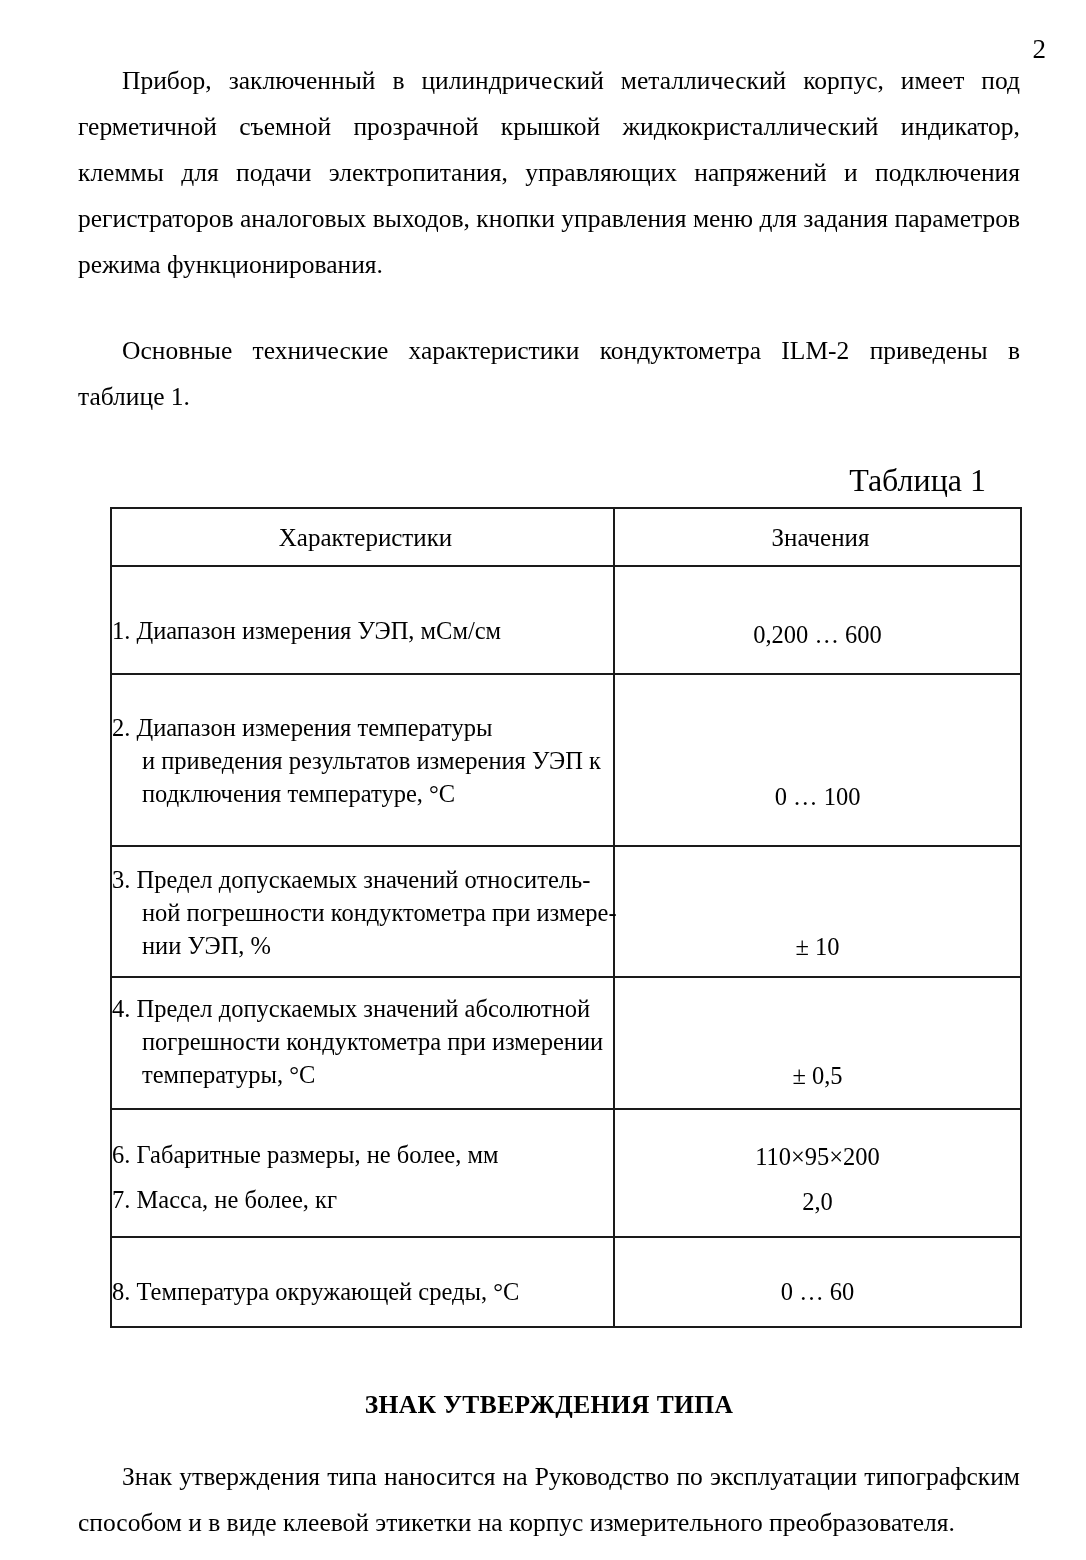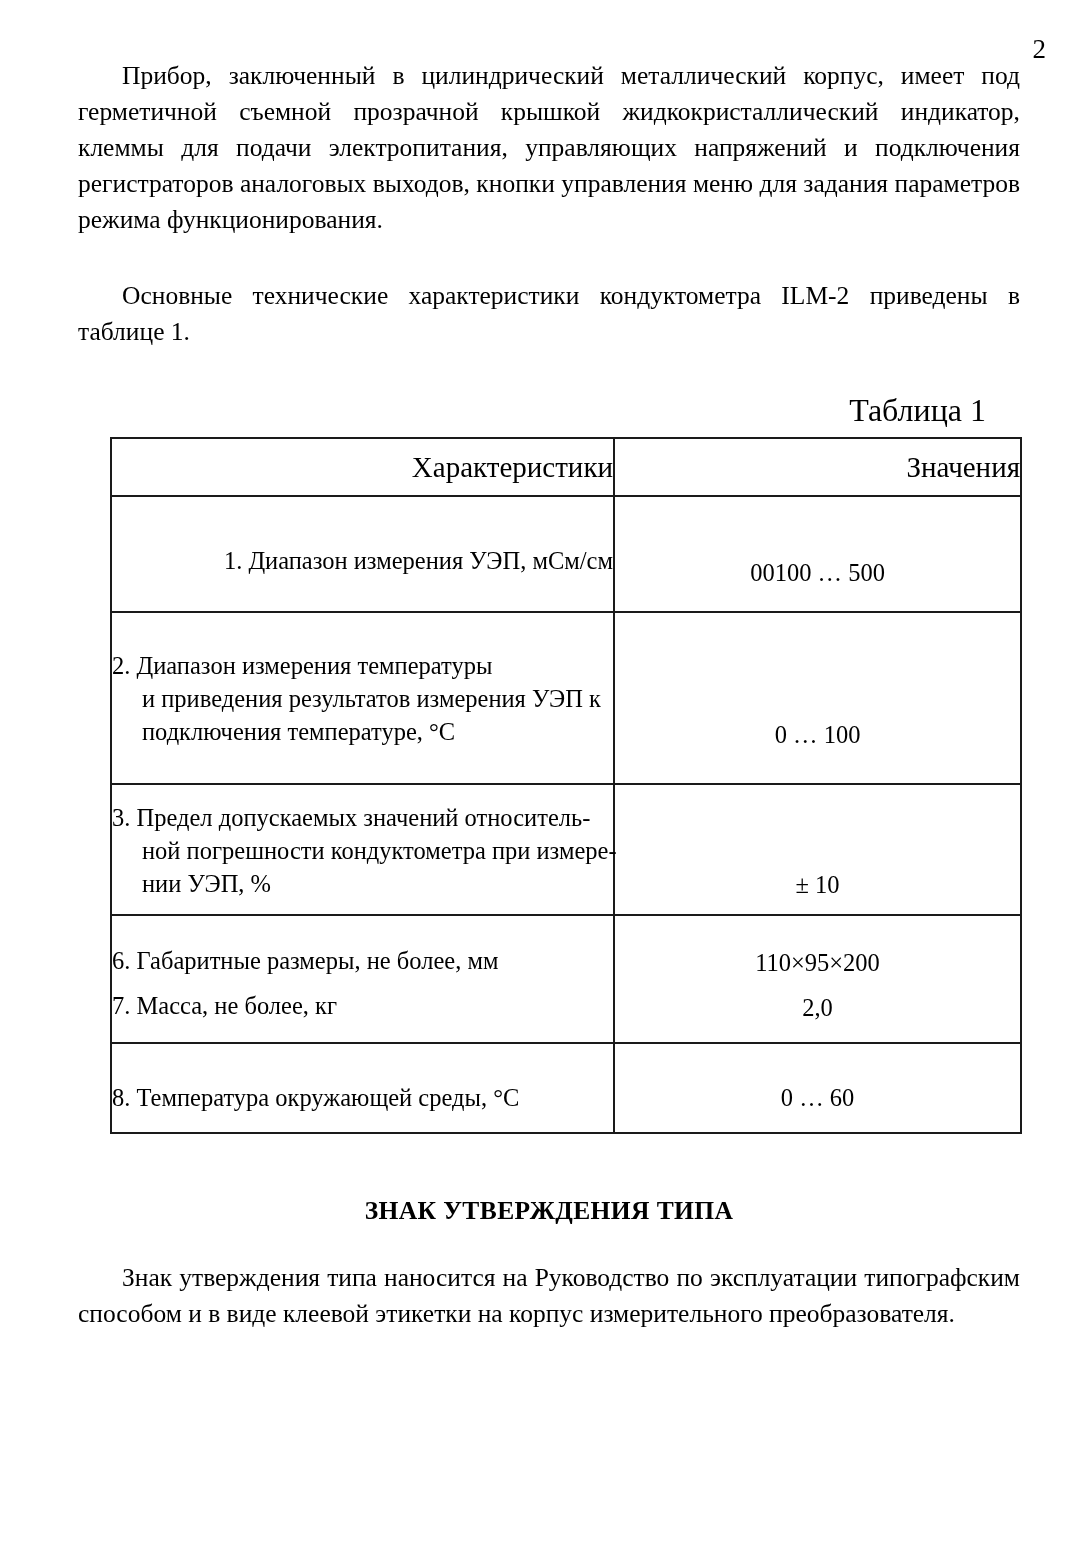--- a/index.html
+++ b/index.html
@@ -30,21 +30,21 @@
     top: 36px;
     right: 40px;
     font-size: 27px;
     line-height: 1;
   }
 
   
   .body-para {
     margin: 0;
     font-size: 25.5px;
-    line-height: 36px;
+    line-height: 46px;
     text-align: justify;
     text-justify: inter-word;
   }
   .body-para.indent {
     text-indent: 44px;
   }
 
   .intro-para {
     padding-top: 58px;
   }
@@ -85,40 +85,40 @@
     vertical-align: bottom;
     font-weight: normal;
     font-size: 24.5px;
     line-height: 33px;
   }
   .col-char { width: 503px; }
   .col-val  { width: 407px; }
 
   .spec-table thead td {
     height: 56px;
-    text-align: right;
+    text-align: center;
     vertical-align: middle;
-    font-size: 29px;
+    font-size: 25px;
     padding-left: 6px;
   }
 
   .cell-char {
     padding: 0 10px 0 14px;
   }
   .cell-val {
     text-align: center;
     padding: 0 8px 0 8px;
   }
   .ln { display: block; white-space: nowrap; }
   .ln.i1 { padding-left: 30px; }
   .ln.i2 { padding-left: 44px; }
 
   
   .r1 td { height: 80px; }
-  .r1 .cell-char { padding-bottom: 34px; text-align: right; }
+  .r1 .cell-char { padding-bottom: 26px; }
   .r1 .cell-val  { padding-bottom: 22px; }
 
   .r2 td { height: 135px; }
   .r2 .cell-char { padding-bottom: 35px; }
   .r2 .cell-val  { padding-bottom: 32px; border-radius: 17px; }
 
   .r3 td { height: 115px; }
   .r3 .cell-char { padding-bottom: 14px; }
   .r3 .cell-val  { padding-bottom: 13px; }
 
@@ -168,21 +168,21 @@
         <td>Значения</td>
       </tr>
     </thead>
     <tbody>
 
       <tr class="r1">
         <td class="cell-char">
           <span class="ln">1.   Диапазон измерения УЭП,  мСм/см</span>
         </td>
         <td class="cell-val">
-          <span class="ln">00100 … 500</span>
+          <span class="ln">0,200 … 600</span>
         </td>
       </tr>
 
       <tr class="r2">
         <td class="cell-char">
           <span class="ln">2.  Диапазон измерения температуры</span>
           <span class="ln i1">и приведения результатов  измерения УЭП к</span>
           <span class="ln i1">подключения температуре, °С</span>
         </td>
         <td class="cell-val">
@@ -194,20 +194,30 @@
         <td class="cell-char">
           <span class="ln">3.   Предел  допускаемых  значений  относитель-</span>
           <span class="ln i1">ной погрешности кондуктометра при измере-</span>
           <span class="ln i1">нии УЭП,   %</span>
         </td>
         <td class="cell-val">
           <span class="ln">± 10</span>
         </td>
       </tr>
 
+      <tr class="r4">
+        <td class="cell-char">
+          <span class="ln">4.  Предел  допускаемых значений абсолютной</span>
+          <span class="ln i1">погрешности кондуктометра при измерении</span>
+          <span class="ln i1">температуры, °С</span>
+        </td>
+        <td class="cell-val">
+          <span class="ln">± 0,5</span>
+        </td>
+      </tr>
 
 
       <tr class="r6">
         <td class="cell-char">
           <span class="ln">6.   Габаритные  размеры, не более,  мм</span>
           <span class="ln">7.   Масса, не более, кг</span>
         </td>
         <td class="cell-val">
           <span class="ln">110×95×200</span>
           <span class="ln">2,0</span>

